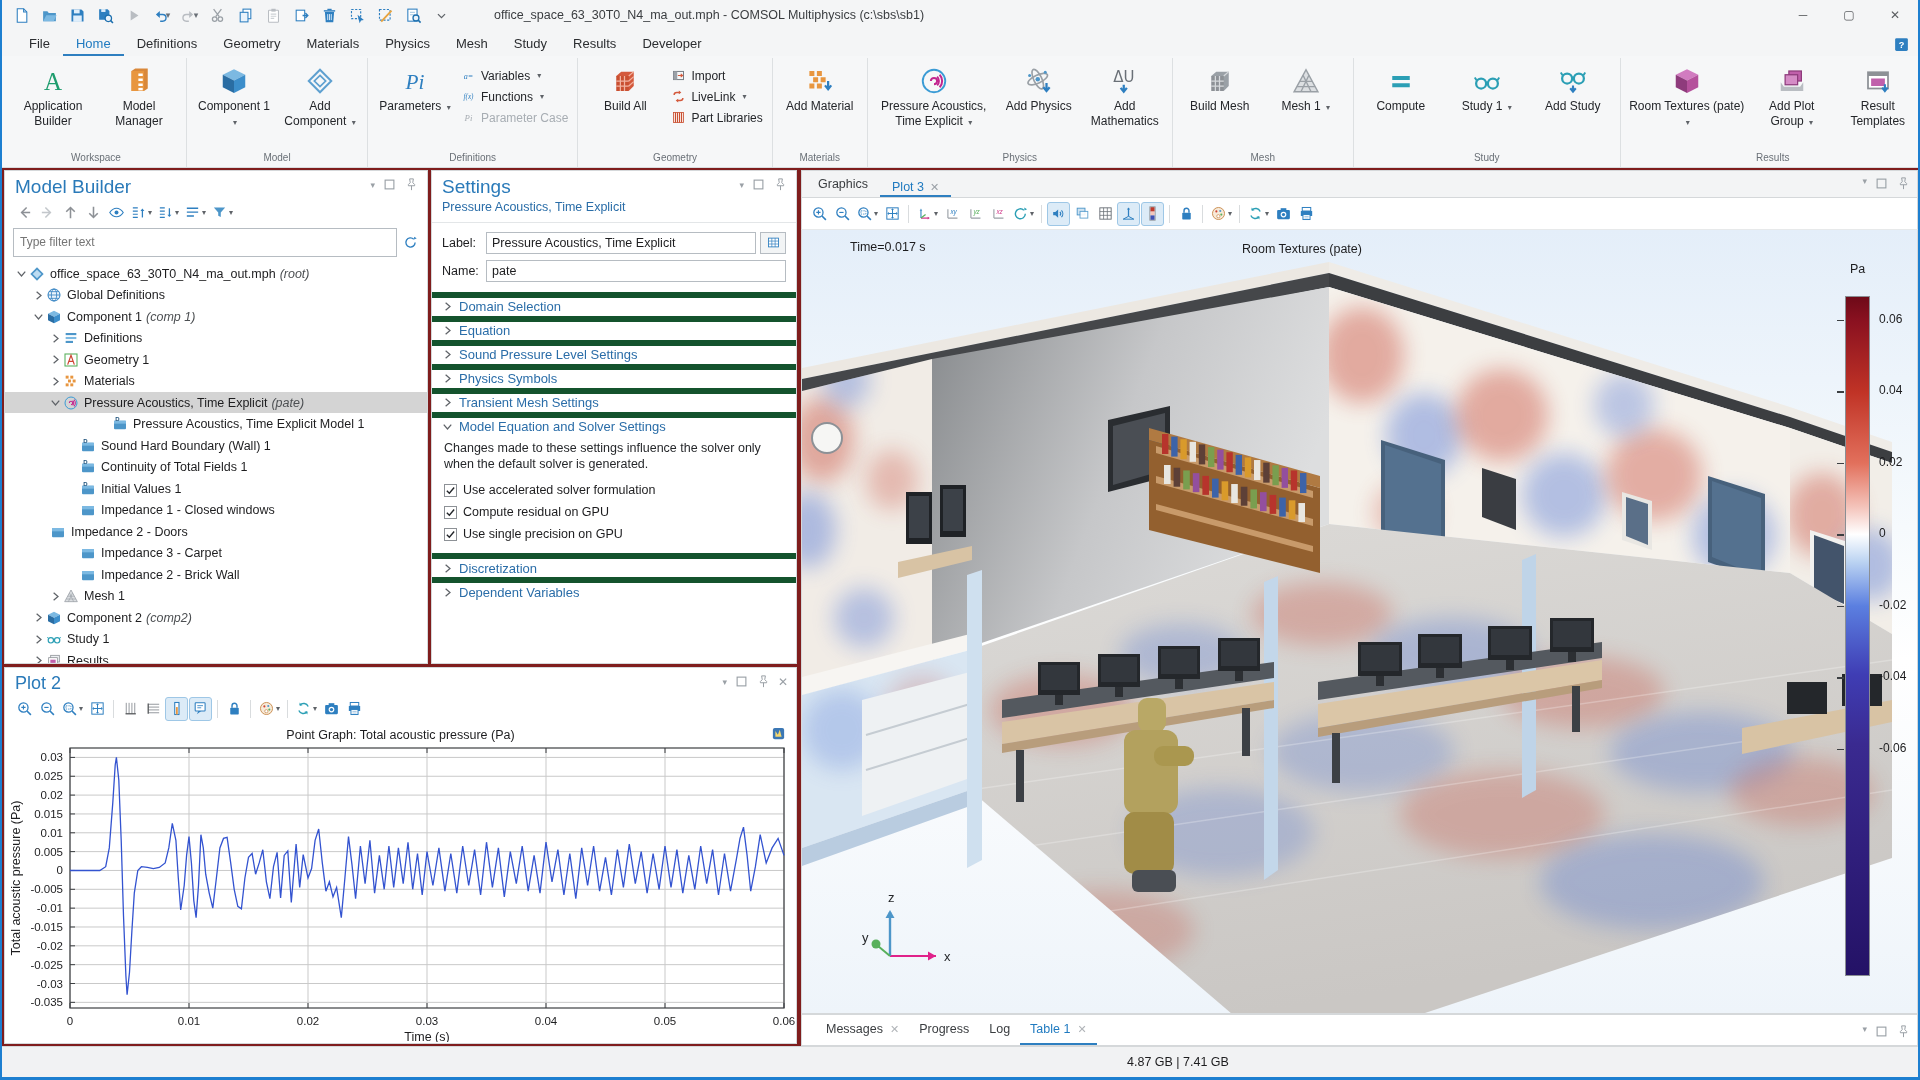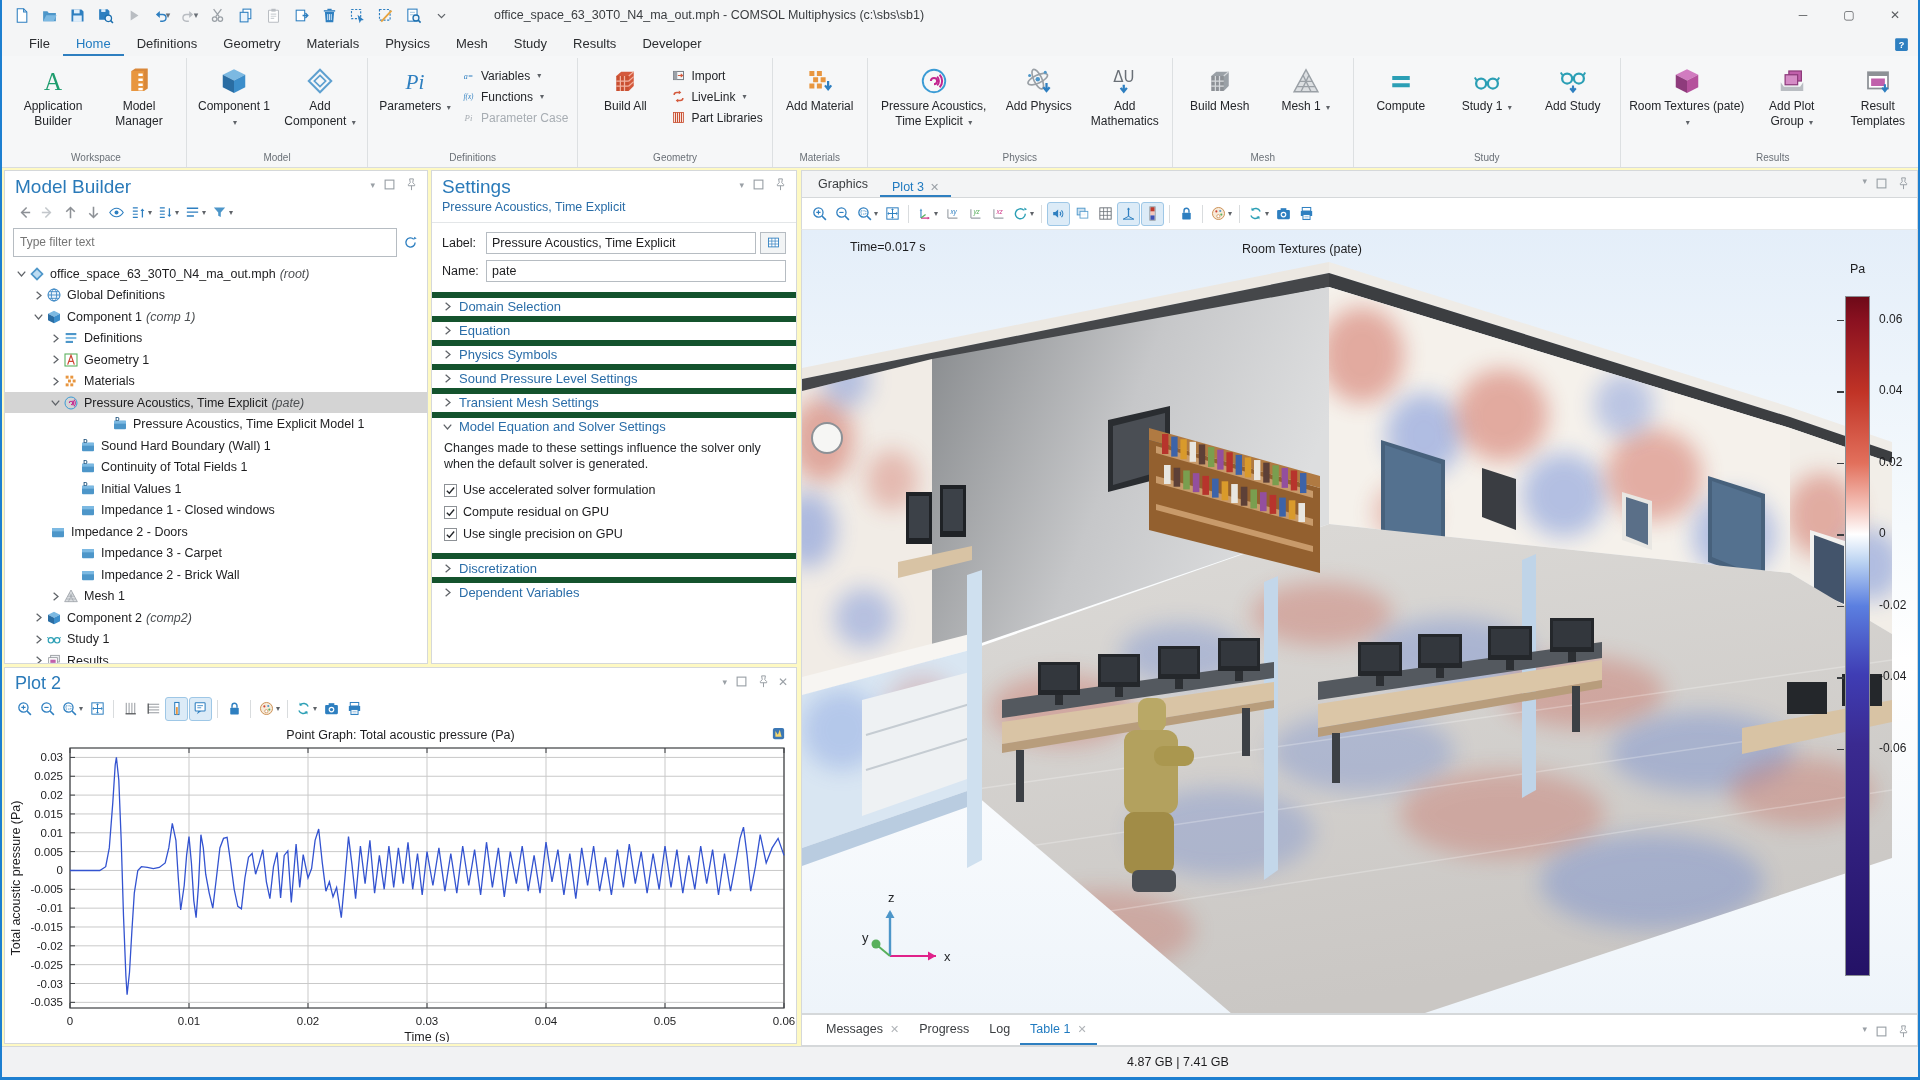--- a/index.html
+++ b/index.html
@@ -29,21 +29,21 @@
 .rib-items{flex:1;display:flex;align-items:flex-start;gap:2px;padding-top:4px}
 .rib-big{width:84px;display:flex;flex-direction:column;align-items:center;text-align:center;gap:3px;padding:4px 2px;border-radius:3px}
 .rib-big.wide{width:122px}
 .rib-big .lbl{font-size:12px;line-height:1.25;color:#24262a}
 .rib-stack{display:flex;flex-direction:column;justify-content:flex-start;gap:6px;padding:6px 4px 0 2px}
 .rib-small{display:flex;align-items:center;gap:5px;font-size:12px;color:#24262a;white-space:nowrap}
 .rib-small.disabled{color:#a7adb3}
 .dd{font-size:8px;color:#5f6368;margin-left:2px}
 .rib-label{font-size:10px;color:#6a7077;text-align:center;padding:3px 0 4px}
 
-.main{flex:1;display:flex;min-height:0;background:#fef9c3}
+.main{flex:1;display:flex;min-height:0;background:#7f1d1d}
 .left-col{width:797px;display:flex;flex-direction:column;min-height:0}
 .top-panels{height:496px;display:flex}
 .panel{background:#fff;border:1px solid #d5d8da;display:flex;flex-direction:column;min-width:0}
 .mb-panel{width:424px;margin:2px 0 0 2px}
 .set-panel{flex:1;margin:2px 2px 0 3px}
 .panel-head{display:flex;align-items:flex-start;padding:6px 8px 0 10px}
 .panel-title{font-size:19px;color:#2a7ab9;font-weight:400;line-height:1.1}
 .panel-ctrls{margin-left:auto;display:flex;gap:7px;color:#9aa0a6;font-size:11px;align-items:center}
 .toolbar{display:flex;align-items:center;gap:1px;padding:3px 6px 3px 8px}
 .tb-btn{height:24px;min-width:22px;display:flex;align-items:center;justify-content:center;border-radius:3px;padding:0 2px}
@@ -835,27 +835,27 @@
               <div class="sec-row">
                 <svg class="ico-s" viewBox="0 0 24 24">
                   <path d="M9 6l7 6-7 6" fill="none" stroke="#5f6368" stroke-width="2"></path>
                 </svg>
                 <span class="sec-lbl">Equation</span>
               </div>
               <div class="sec-row">
                 <svg class="ico-s" viewBox="0 0 24 24">
                   <path d="M9 6l7 6-7 6" fill="none" stroke="#5f6368" stroke-width="2"></path>
                 </svg>
-                <span class="sec-lbl">Physics Symbols</span>
+                <span class="sec-lbl">Sound Pressure Level Settings</span>
               </div>
               <div class="sec-row">
                 <svg class="ico-s" viewBox="0 0 24 24">
                   <path d="M9 6l7 6-7 6" fill="none" stroke="#5f6368" stroke-width="2"></path>
                 </svg>
-                <span class="sec-lbl">Sound Pressure Level Settings</span>
+                <span class="sec-lbl">Physics Symbols</span>
               </div>
               <div class="sec-row">
                 <svg class="ico-s" viewBox="0 0 24 24">
                   <path d="M9 6l7 6-7 6" fill="none" stroke="#5f6368" stroke-width="2"></path>
                 </svg>
                 <span class="sec-lbl">Transient Mesh Settings</span>
               </div>
               <div class="sec-row">
                 <svg class="ico-s" viewBox="0 0 24 24">
                   <path d="M6 9l6 7 6-7" fill="none" stroke="#5f6368" stroke-width="2"></path>

